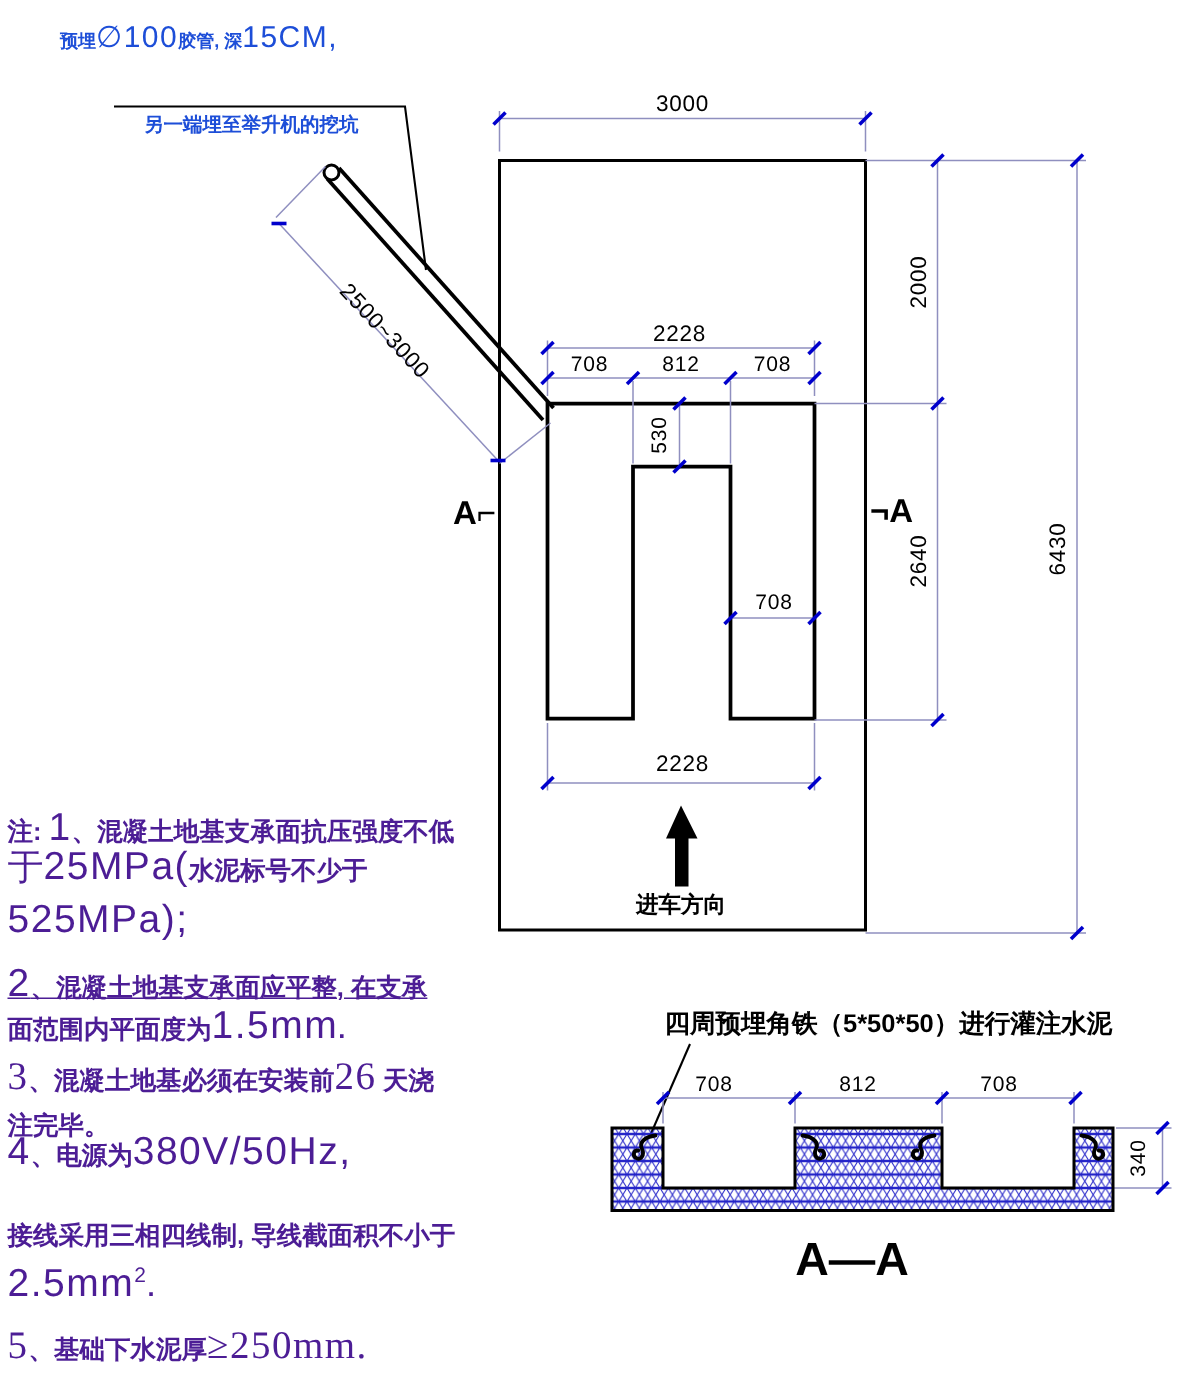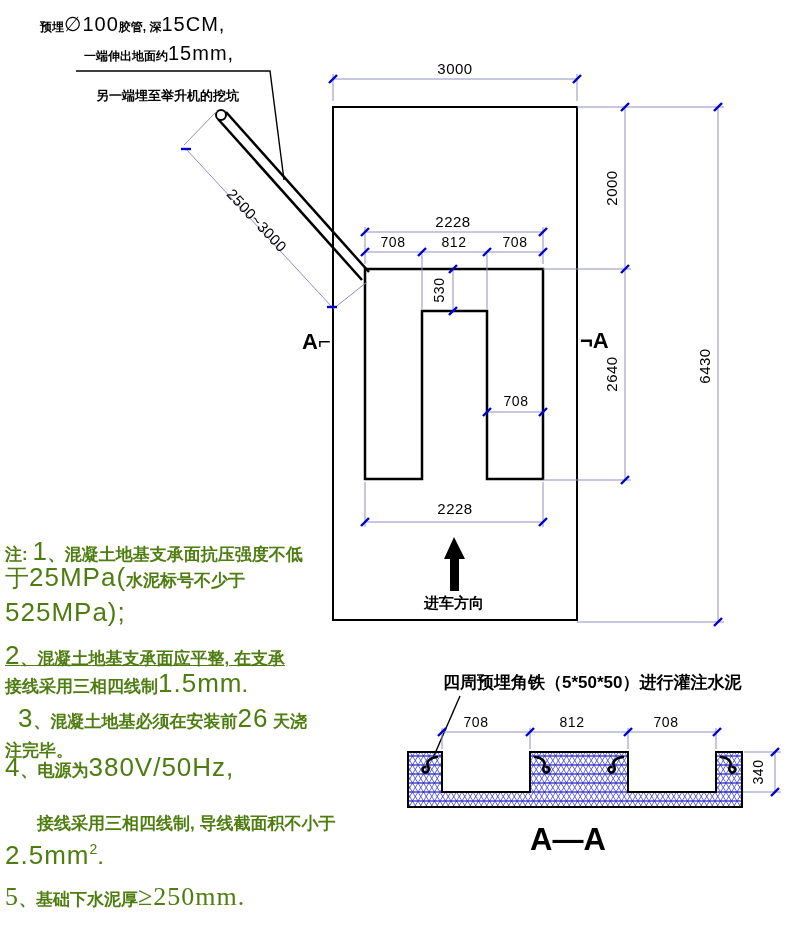--- a/index.html
+++ b/index.html
@@ -11,25 +11,25 @@
   .outline-thick{fill:none;stroke:#000;stroke-width:2.5;}
   .dimline{stroke:var(--dim-line,#8f8fbf);stroke-width:1;fill:none;}
   .tick{stroke:var(--tick,#0000cc);stroke-width:2.4;stroke-linecap:butt;}
   .dimtext{font-size:15px;letter-spacing:.5px;}
   .dimtext-sm{font-size:14px;letter-spacing:.5px;}
   .leader{stroke:#000;stroke-width:1.4;fill:none;}
   .hatchline{stroke:var(--hatch,#2323c8);stroke-width:.7;fill:none;}
   .marker{font-size:22px;font-weight:bold;}
   .cn-bold{font-weight:bold;}
   
-  .blk{position:absolute;white-space:nowrap;color:#000000;}
+  .blk{position:absolute;white-space:nowrap;color:#1d4ed8;}
   .cn12{font-size:12px;font-weight:bold;}
   .cn13{font-size:13px;font-weight:bold;}
   .num20{font-size:20px;font-weight:normal;letter-spacing:1px;}
-  .notes-line{position:absolute;white-space:nowrap;color:#4d7c0f;}
+  .notes-line{position:absolute;white-space:nowrap;color:#4c1d95;}
   .cn{font-size:17px;font-weight:bold;}
   .cnbig{font-size:24px;font-weight:normal;}
   .num{font-size:26px;font-weight:normal;letter-spacing:1px;}
   .num sup{font-size:14px;}
 </style>
 </head>
 <body>
 
 <div id="canvas">
 
@@ -158,53 +158,50 @@
       <use href="#hook" transform="translate(610,757)"></use>
       <use href="#hook" transform="translate(734,757) scale(-1,1)"></use>
     </g>
 
     <text x="568" y="850" text-anchor="middle" font-size="31" font-weight="bold">A—A</text>
   </svg>
 
   <div class="blk" style="left:40px;top:12px;">
     <span class="cn12">预埋</span><span class="num20">∅100</span><span class="cn12">胶管, 深</span><span class="num20">15CM,</span>
   </div>
-  <div class="blk" style="left:84px;top:42px;">
-    <span class="cn12">一端伸出地面约</span><span class="num20">15mm,</span>
-  </div>
-  <div class="blk" style="left:96px;top:86px;">
+  <div class="blk" style="left:96px;top:74px;">
     <span class="cn13">另一端埋至举升机的挖坑</span>
   </div>
 
   <div>
     <div class="notes-line" style="left:5px;top:536px;">
       <span class="cn">注: </span><span class="num">1</span><span class="cn">、混凝土地基支承面抗压强度不低</span>
     </div>
     <div class="notes-line" style="left:5px;top:562px;">
       <span class="cnbig">于</span><span class="num">25MPa(</span><span class="cn">水泥标号不少于</span>
     </div>
     <div class="notes-line" style="left:5px;top:597px;text-align:center;">
       <span class="num">525MPa);</span>
     </div>
     <div class="notes-line" style="left:5px;top:640px;text-decoration:underline;">
       <span class="num">2</span><span class="cn">、混凝土地基支承面应平整, 在支承</span>
     </div>
     <div class="notes-line" style="left:5px;top:668px;">
-      <span class="cn">接线采用三相四线制</span><span class="num">1.5mm</span><span class="cn">.</span>
-    </div>
-    <div class="notes-line" style="left:18px;top:703px;">
+      <span class="cn">面范围内平面度为</span><span class="num">1.5mm</span><span class="cn">.</span>
+    </div>
+    <div class="notes-line" style="left:5px;top:703px;font-family:Liberation Serif, serif;">
       <span class="num">3</span><span class="cn">、混凝土地基必须在安装前</span><span class="num">26</span><span class="cn"> 天浇</span>
     </div>
     <div class="notes-line" style="left:5px;top:739px;">
       <span class="cn">注完毕。</span>
     </div>
     <div class="notes-line" style="left:5px;top:752px;">
       <span class="num">4</span><span class="cn">、电源为</span><span class="num">380V/50Hz,</span>
     </div>
-    <div class="notes-line" style="left:5px;top:812px;margin-left:32px;">
+    <div class="notes-line" style="left:5px;top:812px;">
       <span class="cn">接线采用三相四线制, 导线截面积不小于</span>
     </div>
     <div class="notes-line" style="left:5px;top:840px;">
       <span class="num">2.5mm</span><span class="num"><sup>2</sup></span><span class="cn">.</span>
     </div>
     <div class="notes-line" style="left:5px;top:882px;font-family:Liberation Serif, serif;">
       <span class="num">5</span><span class="cn">、基础下水泥厚</span><span class="num">≥250mm.</span>
     </div>
   </div>
 

